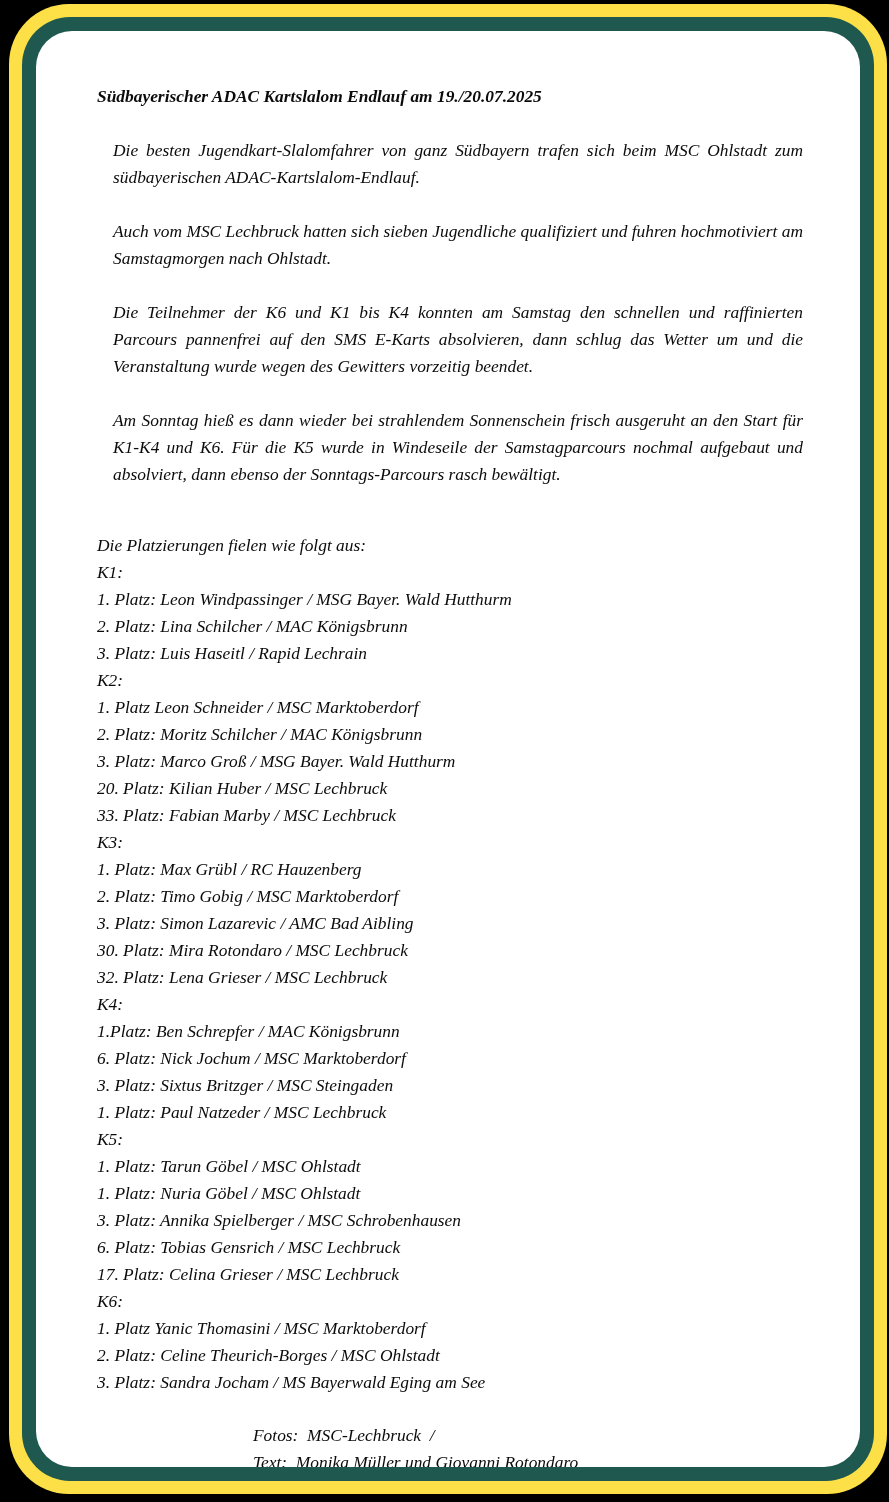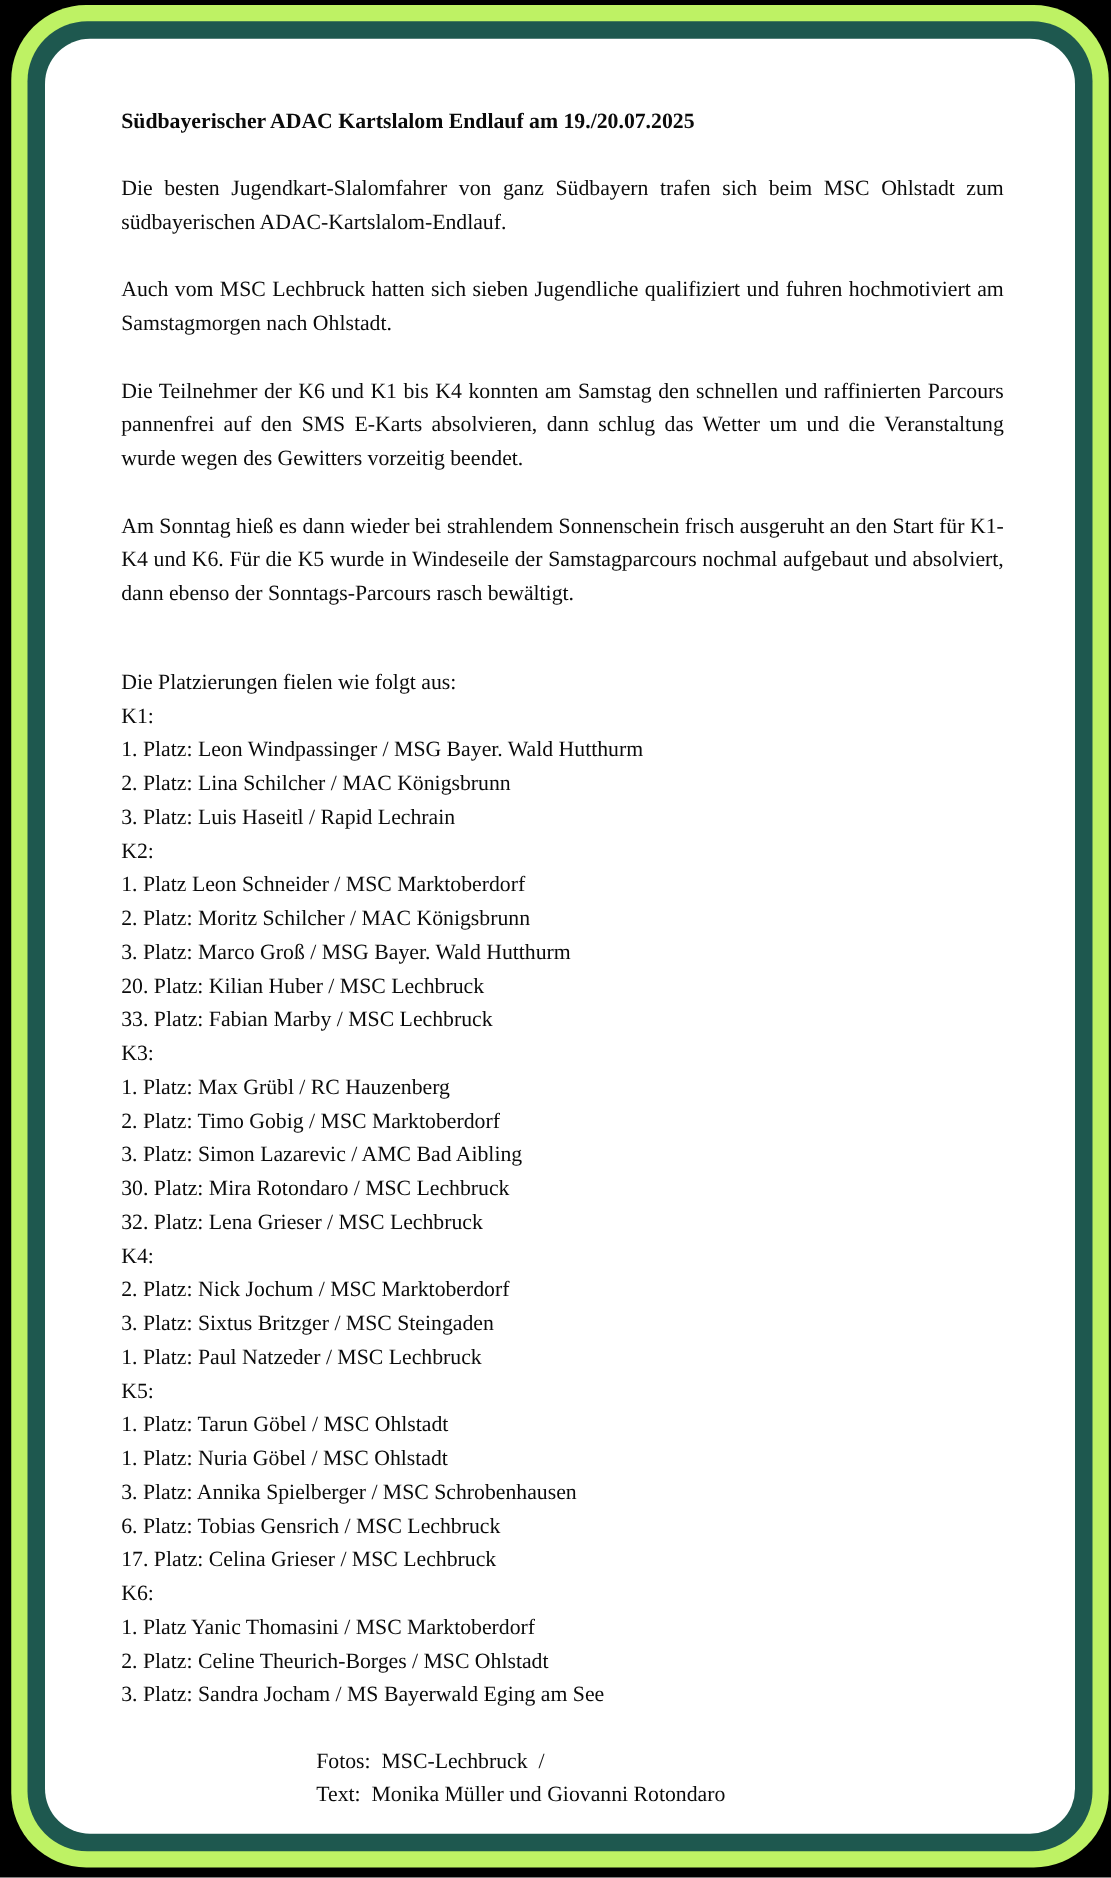--- a/index.html
+++ b/index.html
@@ -13,22 +13,23 @@
     background: #000000;
     font-family: "Liberation Serif", serif;
     overflow: hidden;
   }
   .frame-outer {
     position: absolute;
     top: 4px;
     left: 9px;
     right: 2px;
     bottom: 8px;
-    background: #bef264;
+    background: #fde047;
     border-radius: 60px;
+    font-style: italic;
   }
   .frame-inner {
     position: absolute;
     inset: 13px;
     background: #1e584f;
     border-radius: 48px;
   }
   .card {
     position: absolute;
     inset: 14px;
@@ -40,21 +41,21 @@
     padding: 52px 57px 0 61px;
     color: #0b0b0b;
     font-size: 17.4px;
     line-height: 27px;
   }
   .title {
     font-weight: bold;
     margin: 0 0 27px 0;
   }
   .para {
-    margin: 0 0 27px 0;
+    margin: 0 0 27px 16px;
     text-align: justify;
   }
   .results-block {
     margin-top: 44px;
   }
   .line {
     text-align: left;
     white-space: nowrap;
   }
   .credits {
@@ -96,21 +97,22 @@
           <div class="line">33. Platz: Fabian Marby / MSC Lechbruck</div>
 
           <div class="line">K3:</div>
           <div class="line">1. Platz: Max Grübl / RC Hauzenberg</div>
           <div class="line">2. Platz: Timo Gobig / MSC Marktoberdorf</div>
           <div class="line">3. Platz: Simon Lazarevic / AMC Bad Aibling</div>
           <div class="line">30. Platz: Mira Rotondaro / MSC Lechbruck</div>
           <div class="line">32. Platz: Lena Grieser / MSC Lechbruck</div>
 
           <div class="line">K4:</div>
-          <div class="line">2. Platz: Nick Jochum / MSC Marktoberdorf</div>
+          <div class="line">1.Platz: Ben Schrepfer / MAC Königsbrunn</div>
+          <div class="line">6. Platz: Nick Jochum / MSC Marktoberdorf</div>
           <div class="line">3. Platz: Sixtus Britzger / MSC Steingaden</div>
           <div class="line">1. Platz: Paul Natzeder / MSC Lechbruck</div>
 
           <div class="line">K5:</div>
           <div class="line">1. Platz: Tarun Göbel / MSC Ohlstadt</div>
           <div class="line">1. Platz: Nuria Göbel / MSC Ohlstadt</div>
           <div class="line">3. Platz: Annika Spielberger / MSC Schrobenhausen</div>
           <div class="line">6. Platz: Tobias Gensrich / MSC Lechbruck</div>
           <div class="line">17. Platz: Celina Grieser / MSC Lechbruck</div>
 

